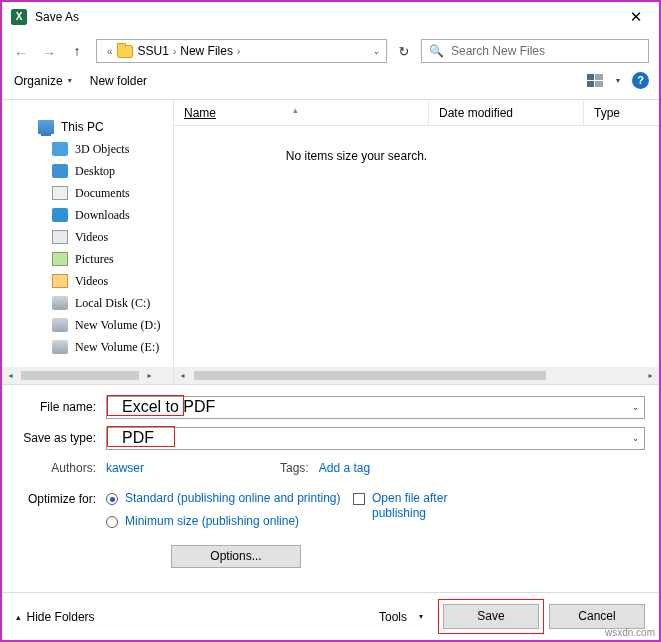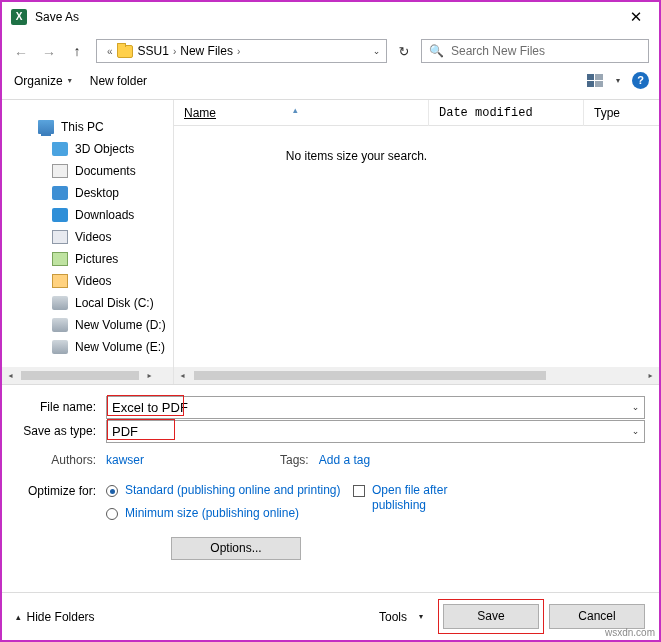--- a/index.html
+++ b/index.html
@@ -157,21 +157,21 @@
     padding-left: 12px;
   }
   .tree-item {
     height: 22px;
     display: flex;
     align-items: center;
     padding-left: 24px;
     font-size: 12px;
     gap: 7px;
   }
-  .tree-item.indent { padding-left: 38px; }
+  .tree-item.indent { padding-left: 38px; font-family: Liberation Serif, serif; }
   .tico { width: 16px; height: 14px; display: inline-block; position: relative; flex: none; }
   .ico-pc { background: linear-gradient(#5aa4dd,#3d7fbd); border-radius: 1px; }
   .ico-pc:after { content:""; position:absolute; left:3px; bottom:-2px; width:10px; height:2px; background:#3d7fbd; }
   .ico-folder-blue { background: #4aa3e0; border-radius: 1px 2px 2px 2px; }
   .ico-desktop { background: #3e8fd4; border-radius: 2px; }
   .ico-doc { background: #f0f0f0; border: 1px solid #9a9a9a; }
   .ico-down { background: #2f8fd8; border-radius: 2px; }
   .ico-music { background: #e8eaf0; border: 1px solid #8f99a8; }
   .ico-pic { background: #bfe3a1; border: 1px solid #7aa55c; }
   .ico-video { background: #ffd27f; border: 1px solid #c99a3c; }
@@ -196,21 +196,21 @@
     font-size: 12px;
     position: relative;
   }
   .col {
     padding-left: 10px;
     height: 26px;
     line-height: 26px;
     border-right: 1px solid #e8e8e8;
   }
   .col-name { width: 255px; position: relative; text-decoration: underline; }
-  .col-date { width: 155px; font-family: Liberation Mono, monospace; }
+  .col-date { width: 155px; }
   .col-type { width: 70px; border-right: none; }
   .sort-caret {
     position: absolute; left: 119px; top: -3px;
     font-size: 9px; color: #5a8fbf;
   }
   .empty-msg {
     margin-top: 23px;
     text-align: center;
     font-size: 12px;
     color: #000;
@@ -219,39 +219,39 @@
   .bottom-hscroll {
     position: absolute; left: 0; right: 0; bottom: 0;
     height: 17px;
     background: #f0f0f0;
     display: flex; align-items: center;
   }
   .bh-arrow { width: 17px; text-align: center; font-size: 8px; color: #5a5a5a; }
   .bh-thumb { height: 9px; background: #cdcdcd; width: 352px; margin-left: 3px; }
   
   .form { padding: 10px 14px 0 14px; position: relative; }
-  .row { display: flex; align-items: center; height: 24px; }
+  .row { display: flex; align-items: center; height: 24px; margin-bottom: 7px; }
   .row-label {
     width: 90px;
     text-align: right;
     padding-right: 10px;
     font-size: 12px;
   }
   .combo {
     flex: 1;
     height: 23px;
     border: 1px solid #a0a0a0;
     background: #ffffff;
     display: flex;
     align-items: center;
     position: relative;
   }
   .combo .val {
-    padding-left: 5px;
-    font-size: 13px;
+    padding-left: 15px;
+    font-size: 16px;
   }
   .combo .caret {
     margin-left: auto;
     width: 17px;
     text-align: center;
     font-size: 9px;
     color: #333;
   }
   .redbox {
     position: absolute;
@@ -412,26 +412,26 @@
     <div class="navpane">
       <div class="tree-item">
         <span class="tico ico-pc"></span>
         <span>This PC</span>
       </div>
       <div class="tree-item indent">
         <span class="tico ico-folder-blue"></span>
         <span>3D Objects</span>
       </div>
       <div class="tree-item indent">
+        <span class="tico ico-desktop"></span>
+        <span>Desktop</span>
+      </div>
+      <div class="tree-item indent">
         <span class="tico ico-doc"></span>
         <span>Documents</span>
-      </div>
-      <div class="tree-item indent">
-        <span class="tico ico-desktop"></span>
-        <span>Desktop</span>
       </div>
       <div class="tree-item indent">
         <span class="tico ico-down"></span>
         <span>Downloads</span>
       </div>
       <div class="tree-item indent">
         <span class="tico ico-music"></span>
         <span>Videos</span>
       </div>
       <div class="tree-item indent">

